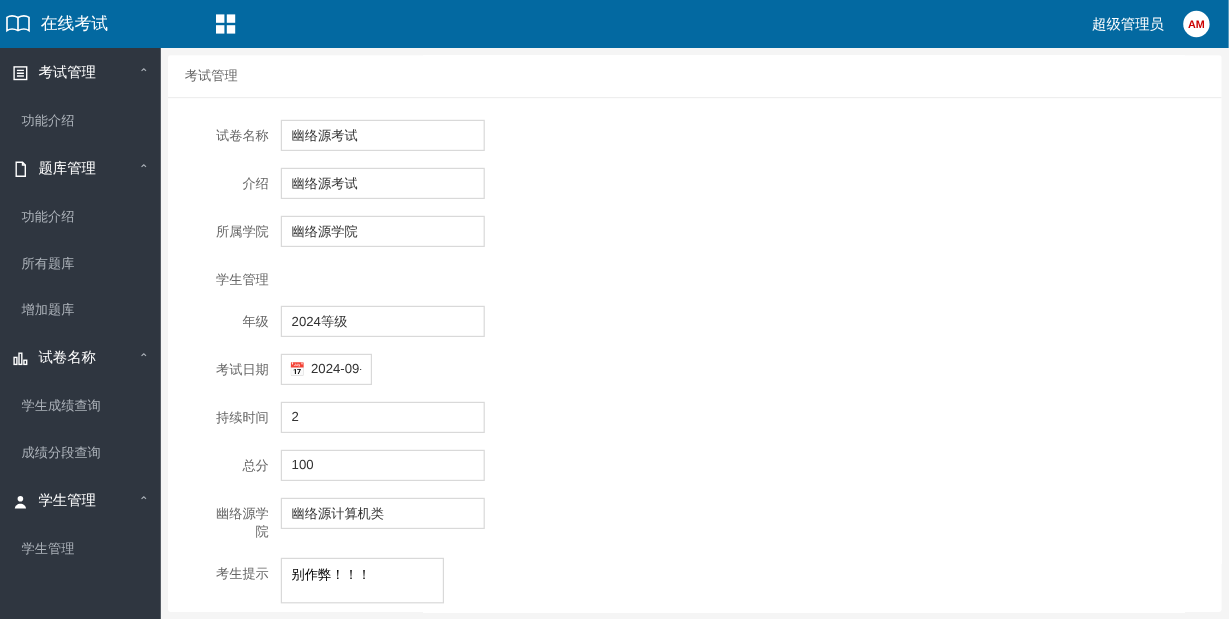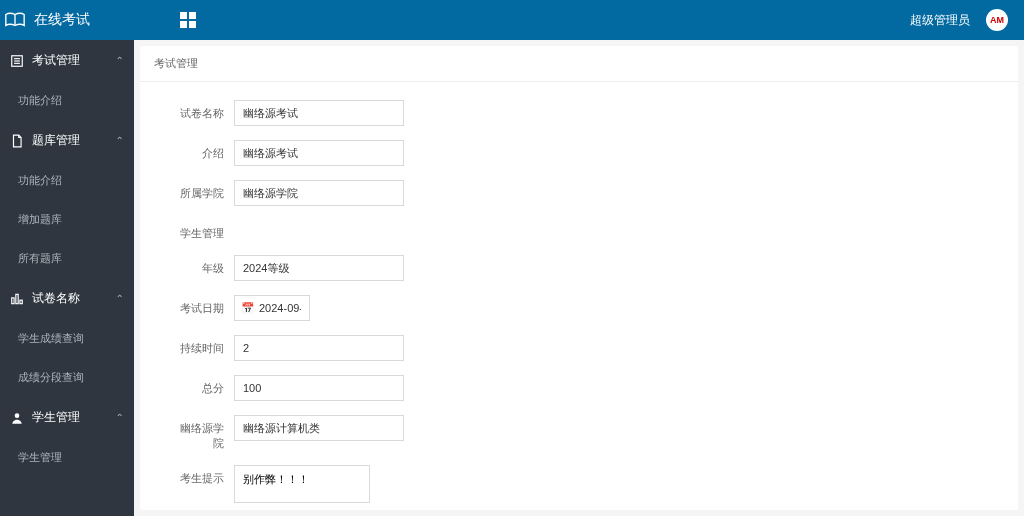--- a/index.html
+++ b/index.html
@@ -82,22 +82,22 @@
           <svg width="14" height="14" viewBox="0 0 24 24" fill="none" stroke="currentColor" stroke-width="2">
               <path d="M6 2h9l4 4v16H6z"></path>
               <path d="M15 2v4h4"></path>
             </svg>
         </span>
         <span>题库管理</span>
       </span>
       <span class="chevron">⌃</span>
     </div>
     <div class="nav-item">功能介绍</div>
+    <div class="nav-item">所有题库</div>
     <div class="nav-item">增加题库</div>
-    <div class="nav-item">所有题库</div>
 
     <div class="nav-section-title">
       <span class="left">
         <span class="nav-icon">
           <svg width="14" height="14" viewBox="0 0 24 24" fill="none" stroke="currentColor" stroke-width="2">
               <rect x="3" y="10" width="4" height="10"></rect>
               <rect x="10" y="4" width="4" height="16"></rect>
               <rect x="17" y="14" width="4" height="6"></rect>
             </svg>
         </span>

